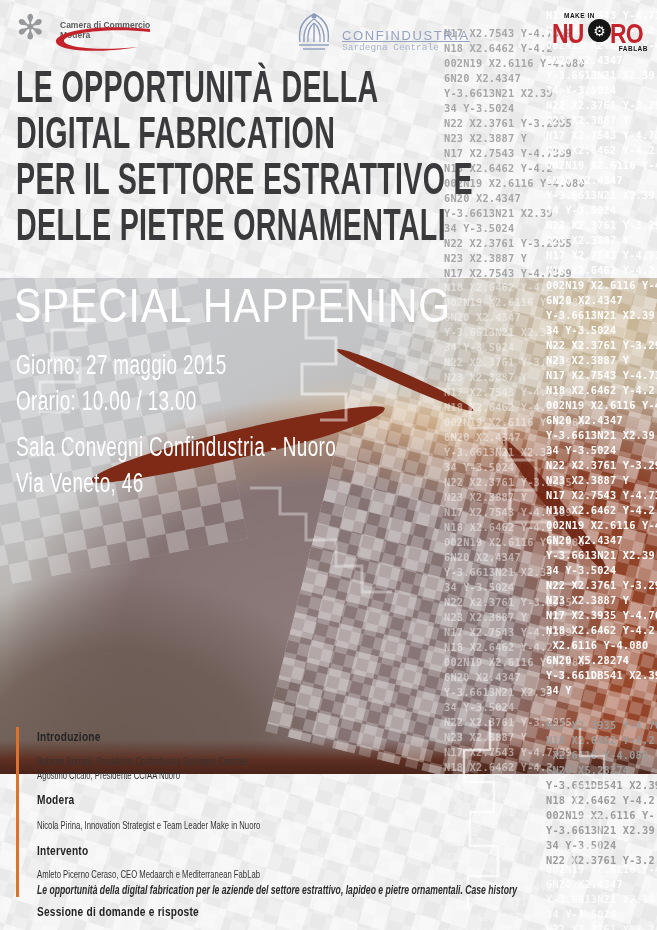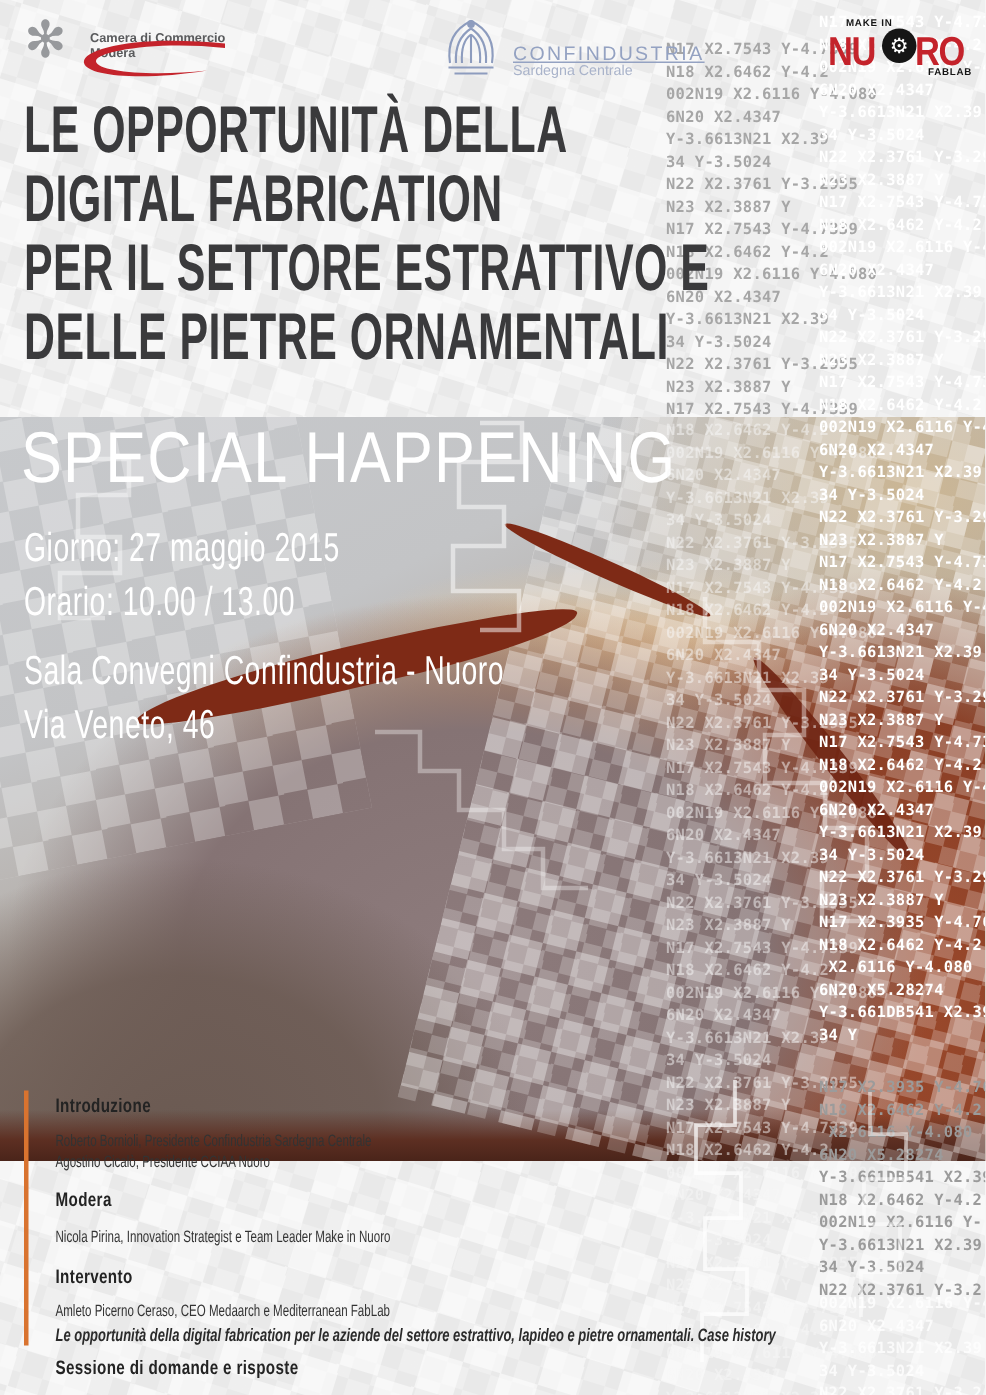--- a/index.html
+++ b/index.html
@@ -82,21 +82,21 @@
 
   
   .header{position:absolute; left:0; top:0; width:657px; height:62px; z-index:4;}
   .logo-camera{position:absolute; left:14px; top:8px; width:190px; height:48px;}
   .logo-camera .snowflake{position:absolute; left:2px; top:2px; font-size:34px; color:#97999c; font-family:"DejaVu Sans", sans-serif; line-height:34px;}
   .logo-camera .cam-text{position:absolute; left:46px; top:12px; font-size:8.5px; font-weight:bold; color:#595a5c; line-height:10px;}
   .logo-camera svg{position:absolute; left:36px; top:18px;}
   .logo-conf{position:absolute; left:294px; top:10px; width:170px; height:50px;}
   .logo-conf svg{position:absolute; left:0; top:0;}
   .conf-org{position:absolute; left:48px; top:18px; font-size:13px; letter-spacing:1.6px; color:#94a2c2; white-space:nowrap;text-decoration:underline;}
-  .conf-region{position:absolute; left:48px; top:32px; font-size:9.5px; color:#a9b3ca; white-space:nowrap;}
+  .conf-region{position:absolute; left:48px; top:32px; font-size:9.5px; color:#a9b3ca; white-space:nowrap;font-family:Liberation Mono, monospace;}
   .logo-nuoro{position:absolute; left:552px; top:12px; width:100px;}
   .nuoro-makein{font-size:6.5px; font-weight:800; color:#151515; letter-spacing:.5px; margin-left:12px;}
   .nuoro-row{display:flex; align-items:flex-start; height:26px;}
   .nuoro-letters{font-size:27px; font-weight:800; color:#c4232b; letter-spacing:-1px; transform:scaleX(.85); transform-origin:0 50%;}
   .nuoro-letters.ro{transform-origin:0 50%;}
   .nuoro-o{width:23px; height:23px; border-radius:50%; background:#151515; color:#ffffff;
     display:flex; align-items:center; justify-content:center; font-size:14px; margin:0 -1px;
     font-family:"DejaVu Sans", sans-serif;}
   .nuoro-fablab{font-size:6.5px; font-weight:800; color:#151515; letter-spacing:.5px; text-align:right; margin-right:4px;}
 

